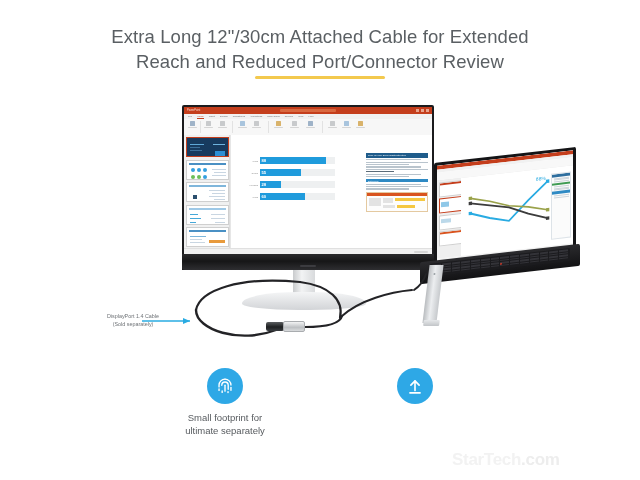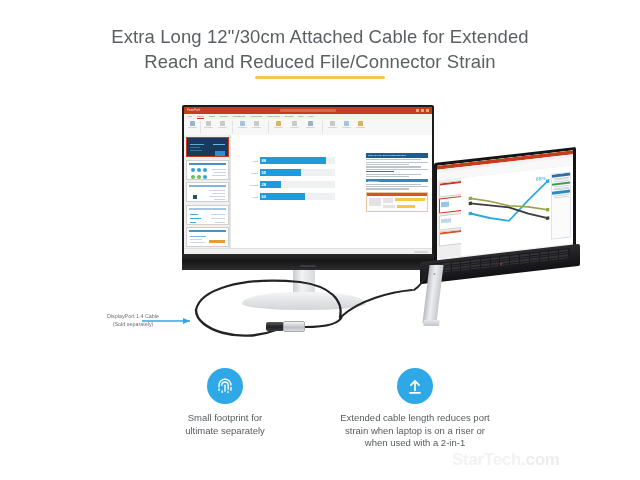--- a/index.html
+++ b/index.html
@@ -197,21 +197,21 @@
   }
   .logo .dot{color:#ededed;}
 </style>
 </head>
 <body>
 
 <div class="stage">
 
   <div class="headline">
     <span>Extra Long 12"/30cm Attached Cable for Extended</span>
-    <span class="l2">Reach and Reduced File/Connector Strain</span>
+    <span class="l2">Reach and Reduced Port/Connector Review</span>
   </div>
   <div class="accent-rule"></div>
 
   <div class="monitor">
     <div class="mon-bezel">
       <div class="mon-screen">
 
         <div class="ppt">
           <div class="ppt-title">
             <span class="t">PowerPoint</span>
@@ -571,25 +571,20 @@
     </div>
 
     <div class="feat wide">
       <div class="fcircle">
         <svg width="22" height="22" viewBox="0 0 24 24" fill="none" stroke="#ffffff" stroke-width="1.8" stroke-linecap="round" stroke-linejoin="round">
           <path d="M12 17V6.5"></path>
           <path d="M7.5 11L12 6.5 16.5 11"></path>
           <path d="M6.5 19.5h11"></path>
         </svg>
       </div>
-      <div class="fcap">
-        <span>Extended cable length reduces port</span><br>
-        <span>strain when laptop is on a riser or</span><br>
-        <span>when used with a 2-in-1</span>
-      </div>
     </div>
 
   </div>
 
   <div class="logo">
     <span>StarTech</span><span class="dot">.com</span>
   </div>
 
 </div>
 

